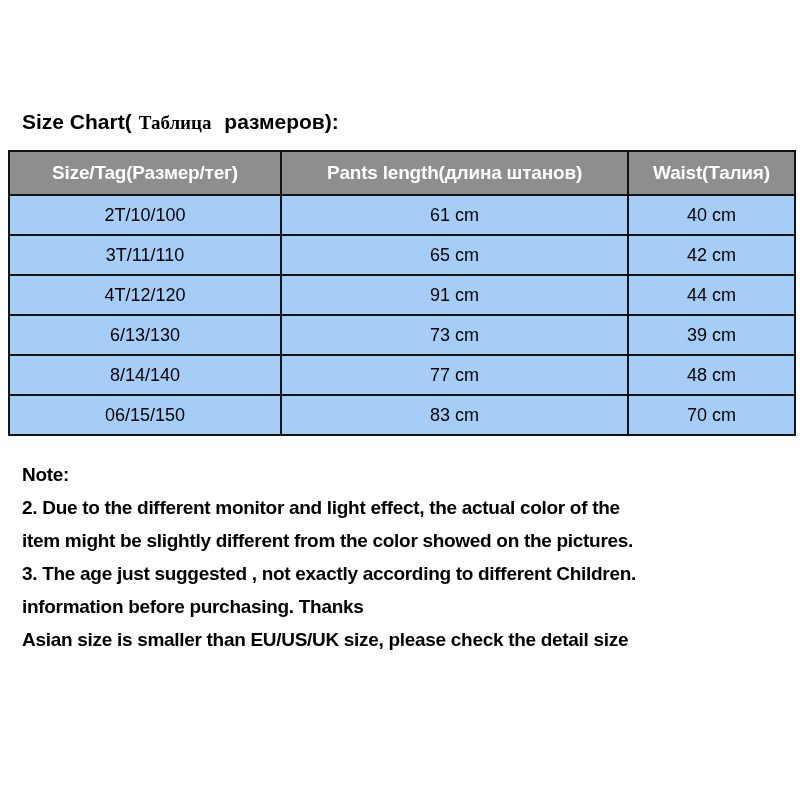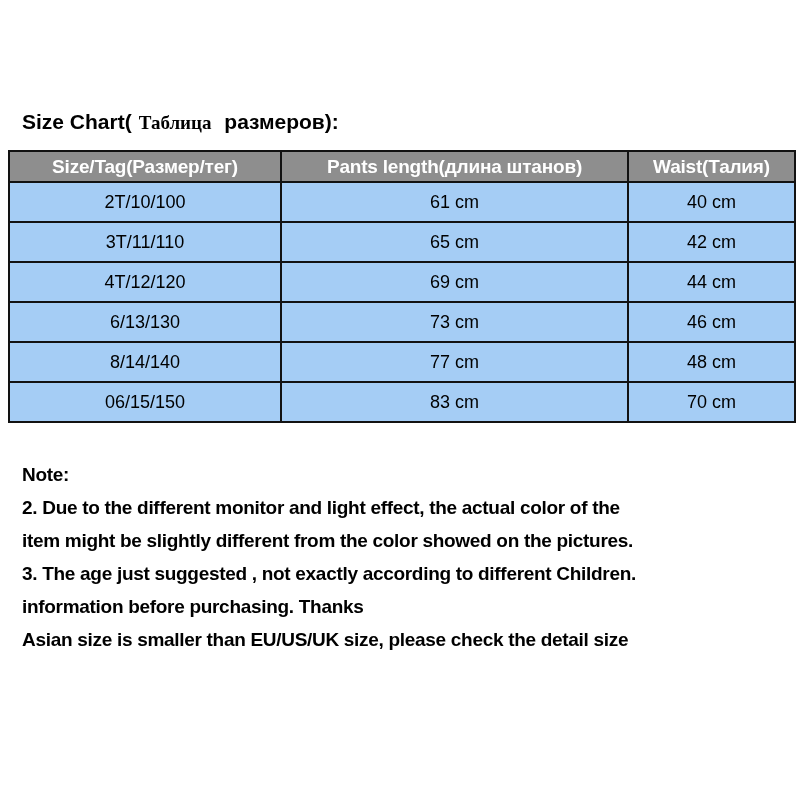--- a/index.html
+++ b/index.html
@@ -33,21 +33,21 @@
   col.c1 { width: 272px; }
   col.c2 { width: 347px; }
   col.c3 { width: 167px; }
   .size-chart th, .size-chart td {
     border: 2px solid var(--border);
     text-align: center; vertical-align: middle;
     padding: 0;
   }
   .size-chart th {
     background: var(--header-bg); color: var(--header-text);
-    height: 31px; font-size: 19px; font-weight: bold; letter-spacing: -0.2px;
+    height: 44px; font-size: 19px; font-weight: bold; letter-spacing: -0.2px;
   }
   .size-chart td {
     background: var(--row-bg); color: var(--text);
     height: 40px; font-size: 18px; font-weight: normal;
   }
 
   .note {
     position: absolute; left: 8px; top: 458px;
     font-size: 19px; font-weight: bold; line-height: 33px;
     letter-spacing: -0.3px;
@@ -80,27 +80,27 @@
         <td>61 cm</td>
         <td>40 cm</td>
       </tr>
       <tr>
         <td>3T/11/110</td>
         <td>65 cm</td>
         <td>42 cm</td>
       </tr>
       <tr>
         <td>4T/12/120</td>
-        <td>69 cm</td>
+        <td>91 cm</td>
         <td>44 cm</td>
       </tr>
       <tr>
         <td>6/13/130</td>
         <td>73 cm</td>
-        <td>46 cm</td>
+        <td>39 cm</td>
       </tr>
       <tr>
         <td>8/14/140</td>
         <td>77 cm</td>
         <td>48 cm</td>
       </tr>
       <tr>
         <td>06/15/150</td>
         <td>83 cm</td>
         <td>70 cm</td>

